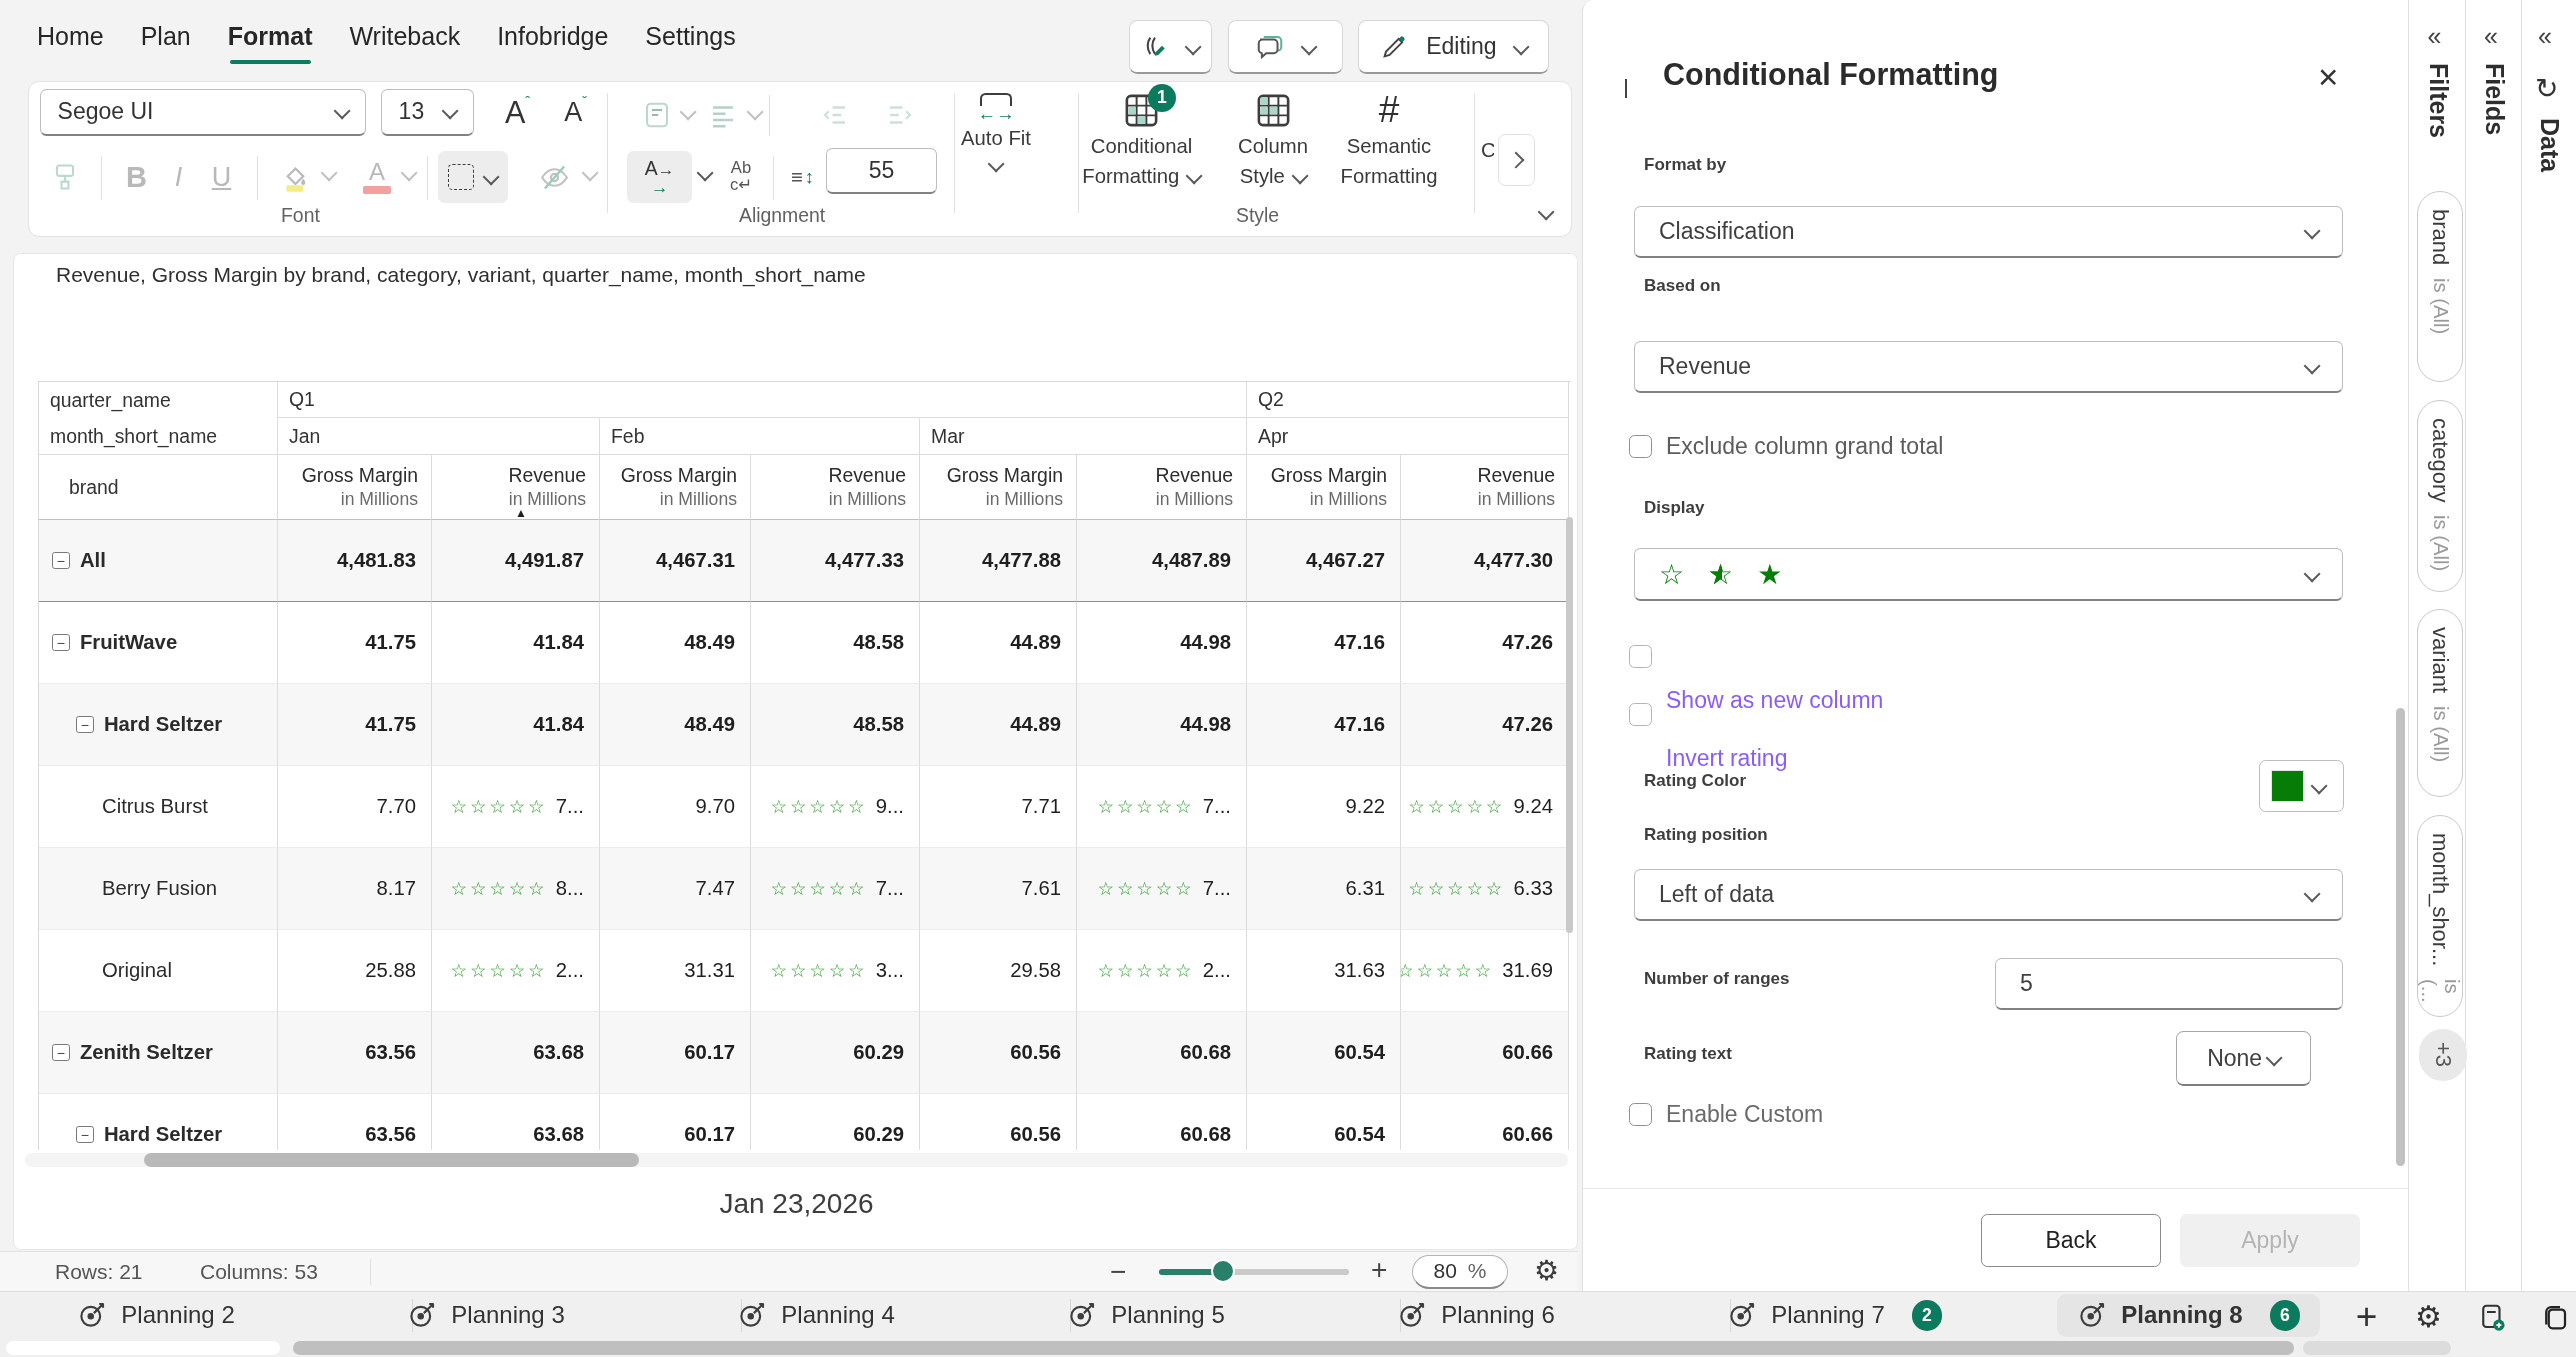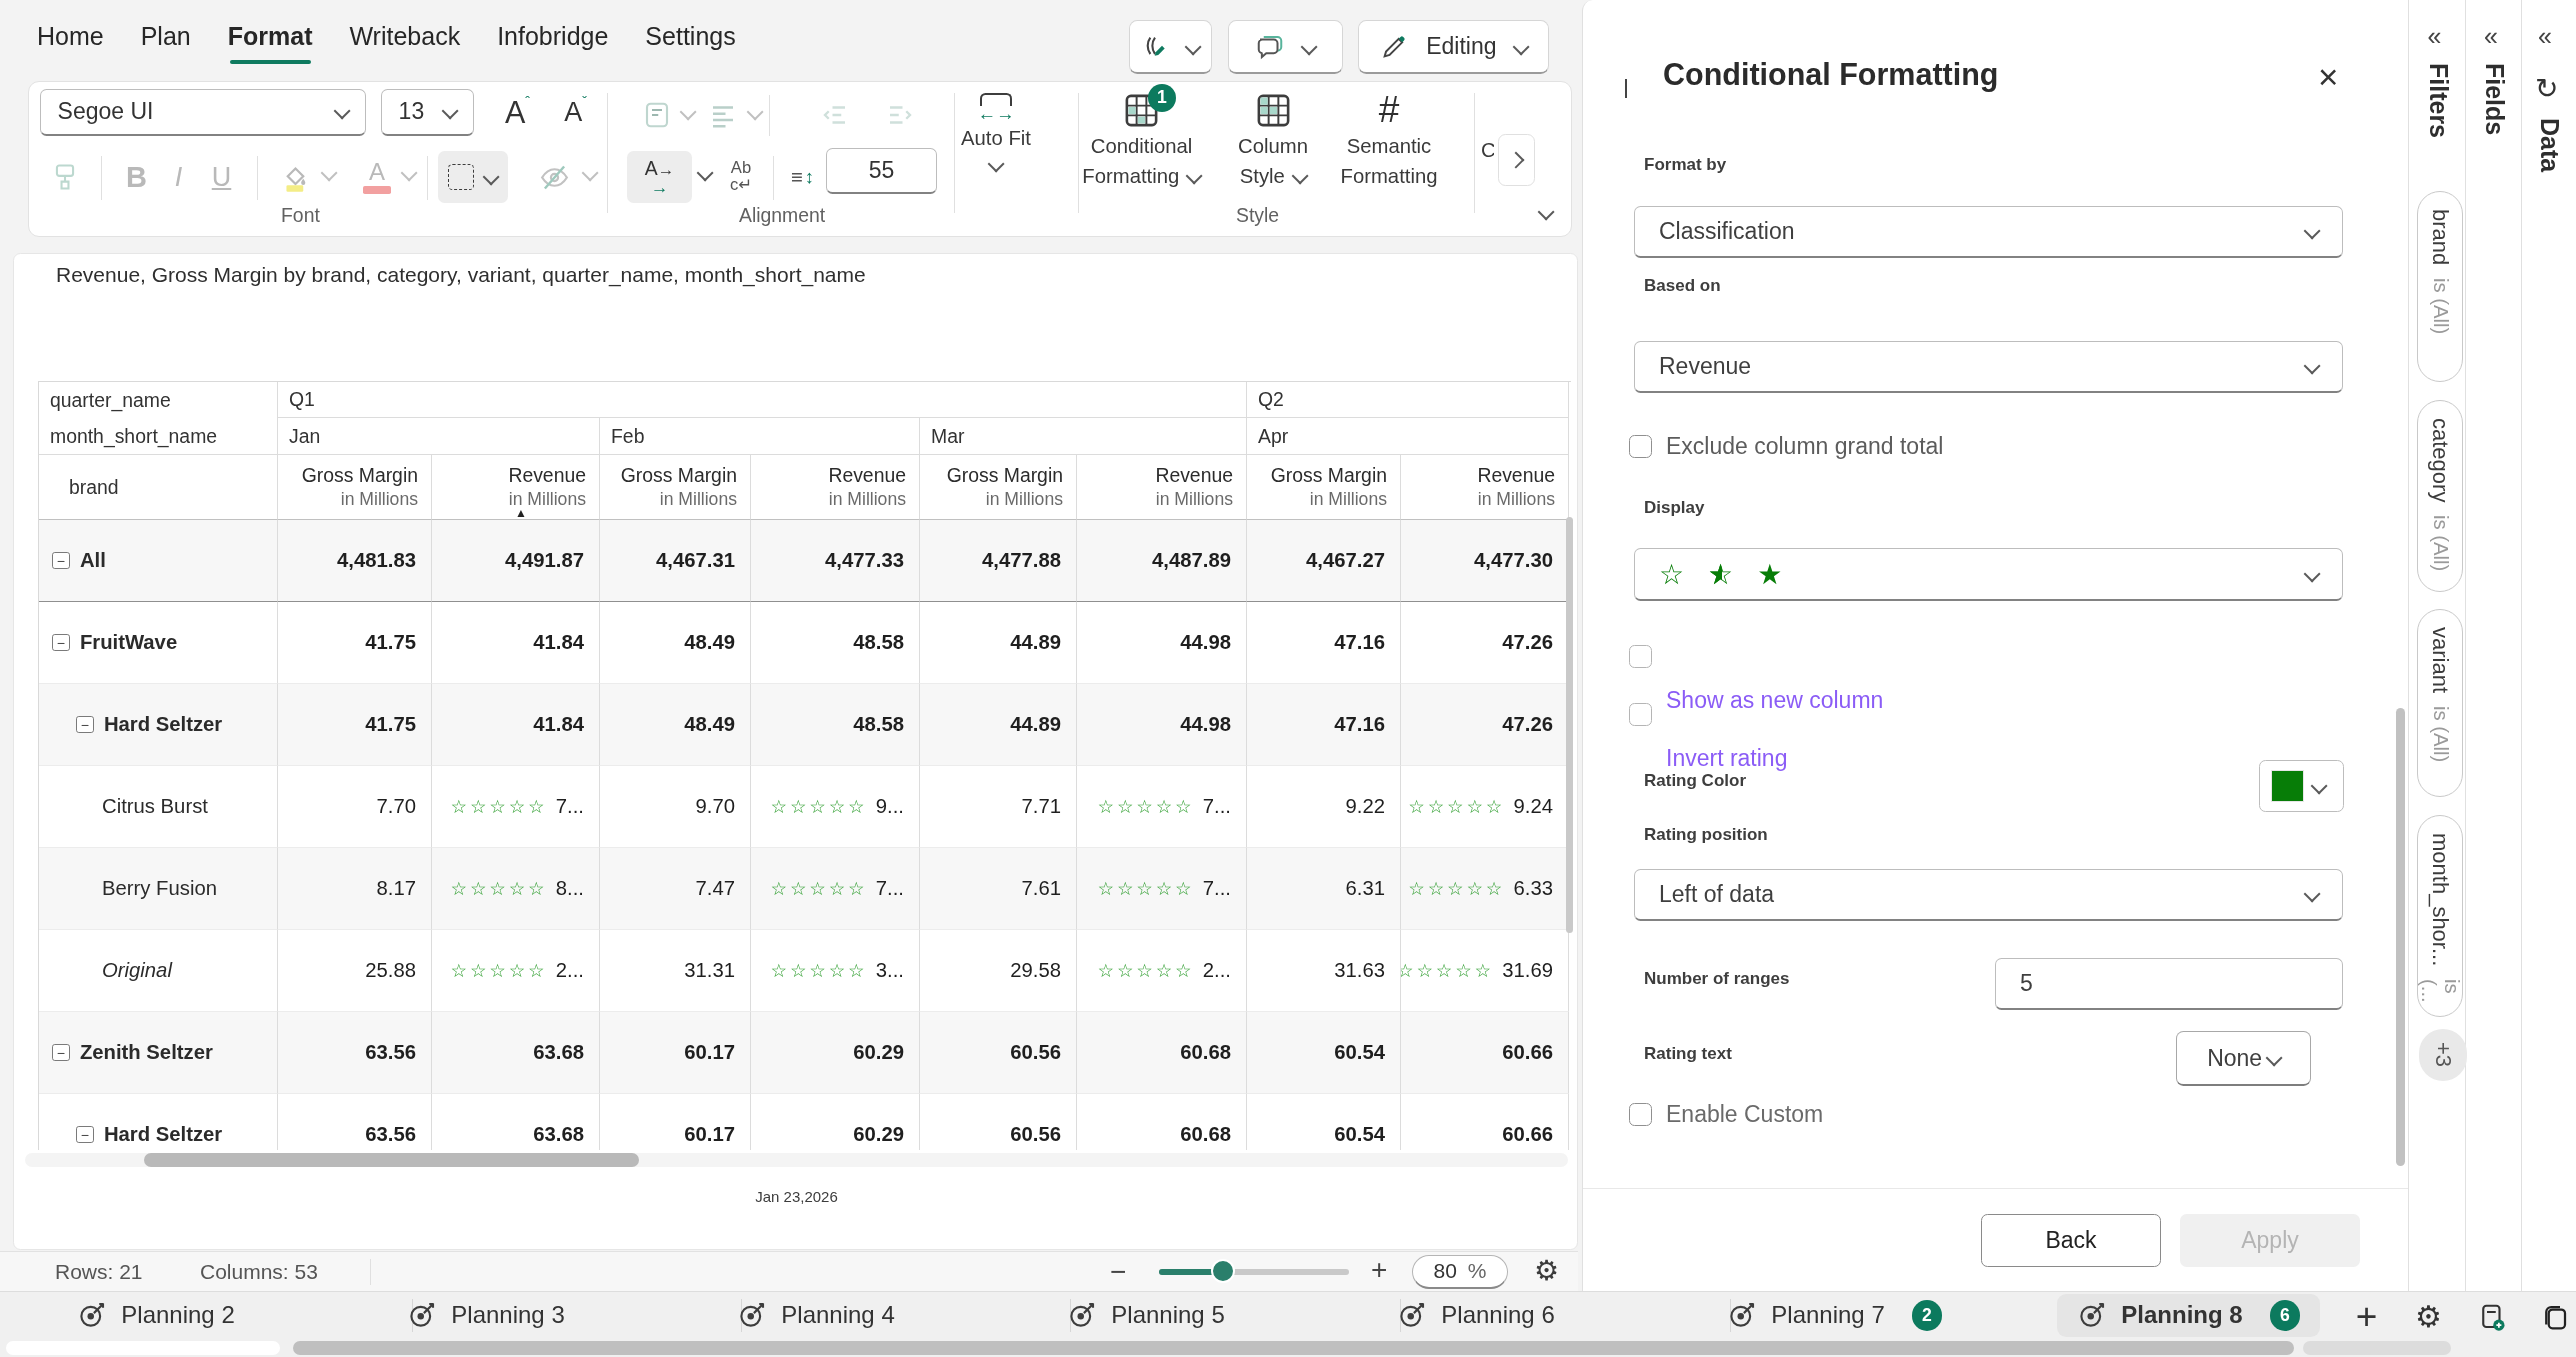--- a/index.html
+++ b/index.html
@@ -46,21 +46,21 @@
   .val{justify-content:flex-end;padding-right:15px;font-size:20.3px;color:#1f1f1f;white-space:nowrap;}
   .stars{color:#2f9e2f;font-size:18.5px;letter-spacing:2.8px;margin-right:8.3px;}
   .shade{background:#f7f7f7;}
   .data .tc{border-bottom:0.9px solid #ececec;}
   .thick .tc{border-bottom:1.8px solid #8f8f8f;}
   .hdr3 .tc{border-bottom:0.9px solid #c0c0c0;}
   
   .hscroll{position:absolute;left:11px;top:899px;width:1543px;height:14px;background:#f4f4f4;border-radius:7.4px;}
   .hthumb{position:absolute;left:119px;top:0;width:495px;height:14px;background:#b9b9b9;border-radius:7.4px;}
   .vthumb{position:absolute;left:1552px;top:263px;width:7.4px;height:416px;background:#c9c9c9;border-radius:3.7px;}
-  #caption{position:absolute;left:0;top:934px;width:1565px;text-align:center;font-size:15px;color:#3d3d3d;}
+  #caption{position:absolute;left:0;top:934px;width:1565px;text-align:center;font-size:28px;color:#3d3d3d;}
   
   #statusbar{position:absolute;left:0;top:1251px;width:1578px;height:41px;background:#f7f7f7;border-top:0.9px solid #e2e2e2;box-sizing:border-box;}
   .sb-txt{position:absolute;top:8.3px;font-size:21px;color:#555;}
   #zoombox{position:absolute;left:1412px;top:2.8px;width:96px;height:34px;background:#fff;border:1.4px solid #b5b5b5;border-bottom:2.3px solid #8a8a8a;
            border-radius:17px;display:flex;align-items:center;justify-content:center;gap:11px;font-size:21px;color:#333;box-sizing:border-box;}
   
   #tabbar{position:absolute;left:0;top:1291px;width:2576px;height:48px;background:#f0f0f0;border-top:0.9px solid #dddddd;box-sizing:border-box;}
   .tab{position:absolute;top:1.8px;height:43px;display:flex;align-items:center;gap:14px;padding:0 20.3px;border-radius:9.2px;}
   .tab .tlbl{font-size:24px;color:#333;white-space:nowrap;}
   .tab.active{background:#e5e5e5;}
@@ -533,21 +533,21 @@
           </div>
           <div class="tc val shade">
             <span>6.31</span>
           </div>
           <div class="tc val shade">
             <span class="stars">☆☆☆☆☆</span>
             <span>6.33</span>
           </div>
         </div>
         <div class="trow data" style="height: 82px;">
-          <div class="tc " style="padding-left: 63px; font-style: italic;">
+          <div class="tc " style="padding-left: 63px;">
             <span class="rowlbl">Original</span>
           </div>
           <div class="tc val">
             <span>25.88</span>
           </div>
           <div class="tc val">
             <span class="stars">☆☆☆☆☆</span>
             <span>2...</span>
           </div>
           <div class="tc val">

